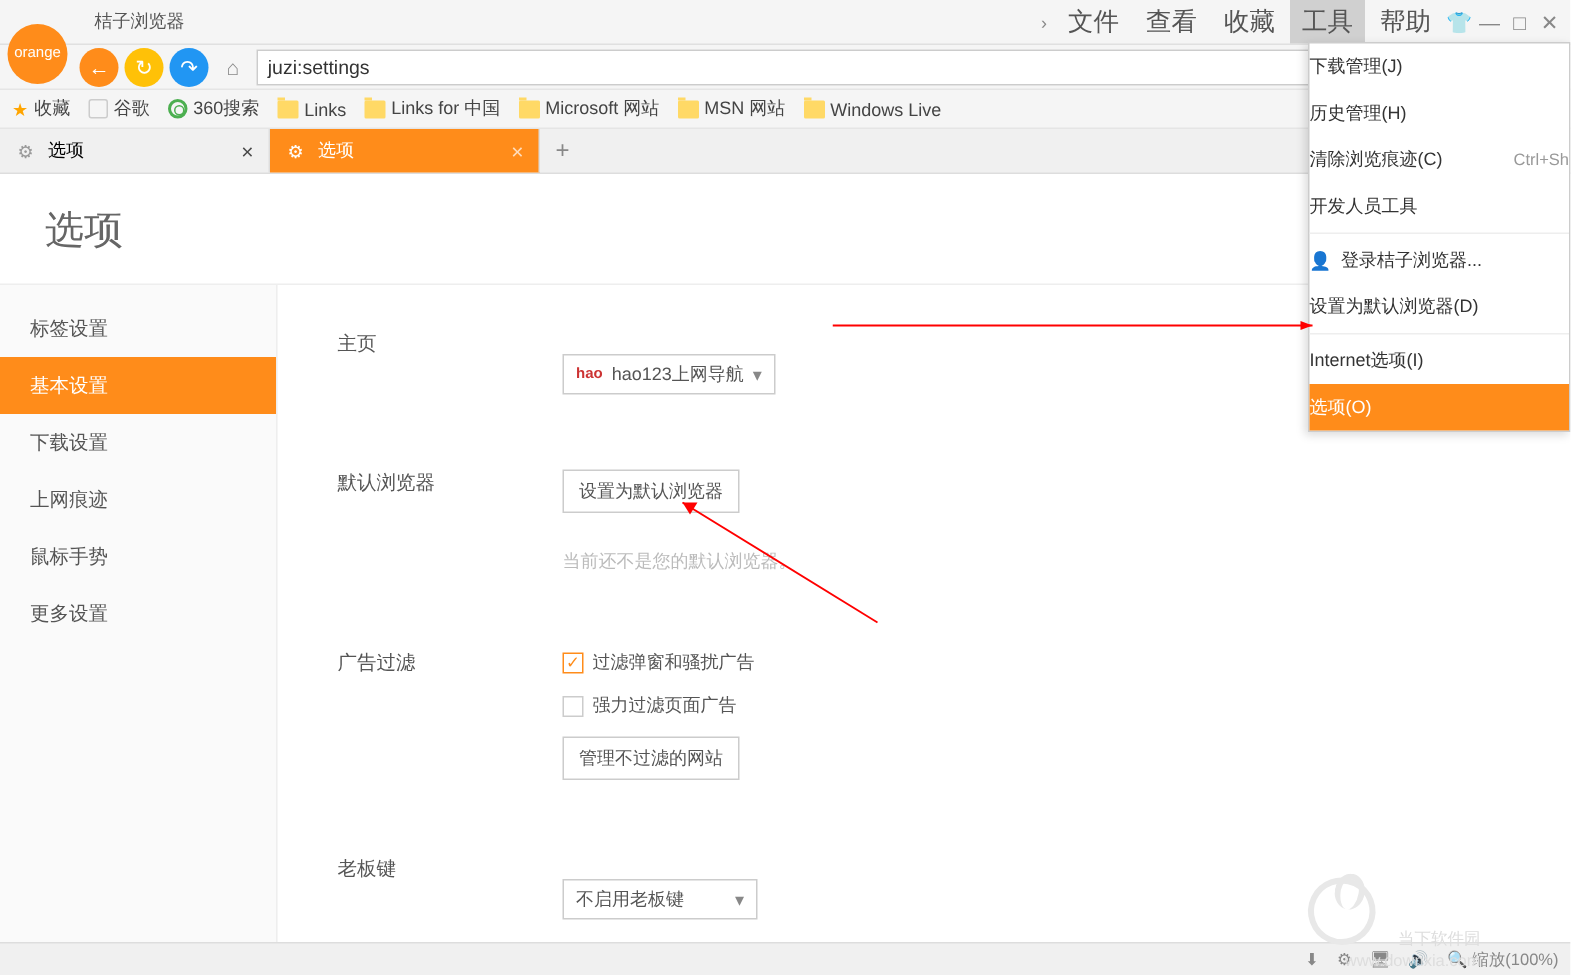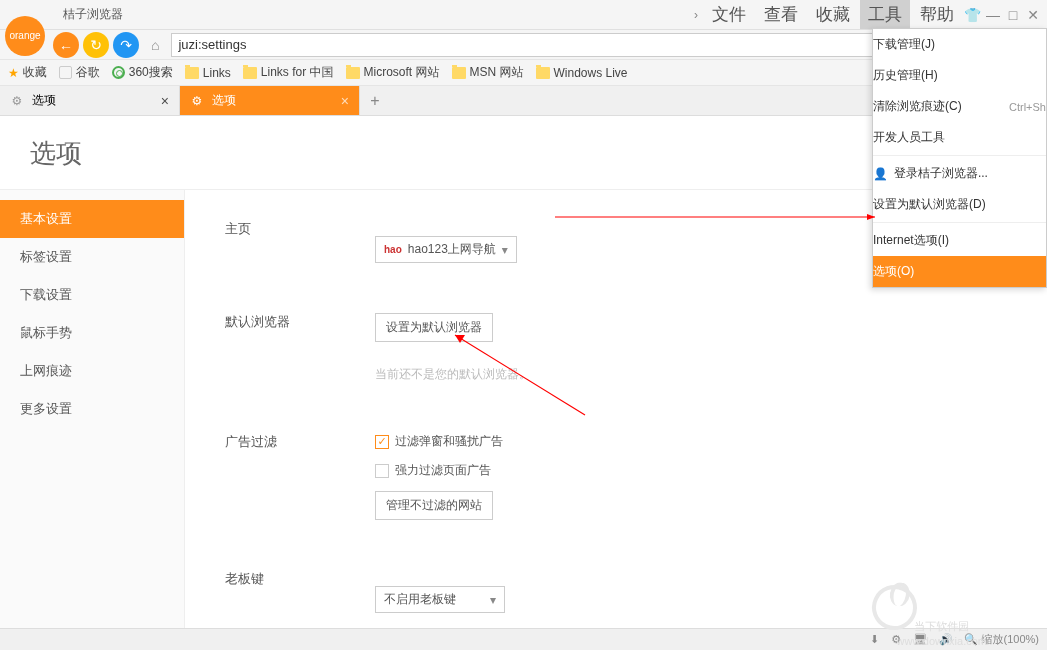--- a/index.html
+++ b/index.html
@@ -79,21 +79,21 @@
     .dd-item .shortcut { margin-left: auto; color: #999; font-size: 11px; }
     .dd-sep { border-top: 1px solid #eee; margin: 2px 0; }
     .person-icon { font-size: 12px; color: #888; }
     
     
     .statusbar { position: absolute; bottom: 0; left: 0; right: 0; height: 22px; background: #f0f0f0; border-top: 1px solid #ddd; display: flex; align-items: center; justify-content: flex-end; padding: 0 8px; gap: 12px; color: #888; font-size: 11px; }
     .status-item { display: flex; align-items: center; gap: 3px; cursor: pointer; }
     
     
     .arrow-line { position: absolute; pointer-events: none; z-index: 200; }
-    .watermark { position: absolute; bottom: 2px; right: 60px; color: #ddd; font-size: 11px; text-align: center; line-height: 1.3; z-index: 50; }
+    .watermark { position: absolute; bottom: 2px; right: 60px; color: #ddd; font-size: 11px; text-align: right; line-height: 1.3; z-index: 50; }
     .watermark-logo { position: absolute; bottom: 20px; right: 130px; width: 45px; height: 45px; border: 4px solid #e8e8e8; border-radius: 50%; z-index: 50; transform: rotate(-20deg); }
     .watermark-logo::before { content:''; position:absolute; top:-4px; left:18px; width:12px; height:20px; border-radius:50%; border:4px solid #e8e8e8; border-bottom:none; transform:rotate(30deg); }
     .wrap { display: flex; flex-direction: column; height: 100%; }
   </style>
 </head>
 <body>
 
 <div class="titlebar">
   <div class="titlebar-left">
     <div class="orange-logo">orange</div>
@@ -177,25 +177,25 @@
     <span>选项</span>
     <span class="tab-close">×</span>
   </div>
   <div class="tab-new">+</div>
 </div>
 
 <div class="main wrap">
   <div class="page-title">选项</div>
   <div class="settings-layout">
     <div class="sidebar">
+      <div class="side-item">标签设置</div>
       <div class="side-item active">基本设置</div>
-      <div class="side-item">标签设置</div>
       <div class="side-item">下载设置</div>
+      <div class="side-item">上网痕迹</div>
       <div class="side-item">鼠标手势</div>
-      <div class="side-item">上网痕迹</div>
       <div class="side-item">更多设置</div>
     </div>
     <div class="content">
       <div class="section">
         <div class="section-label">主页</div>
         <div class="section-body">
           <div class="dropdown">
             <span class="hao-icon">hao</span>
             <span>hao123上网导航</span>
             <span class="dd-arrow">▾</span>

